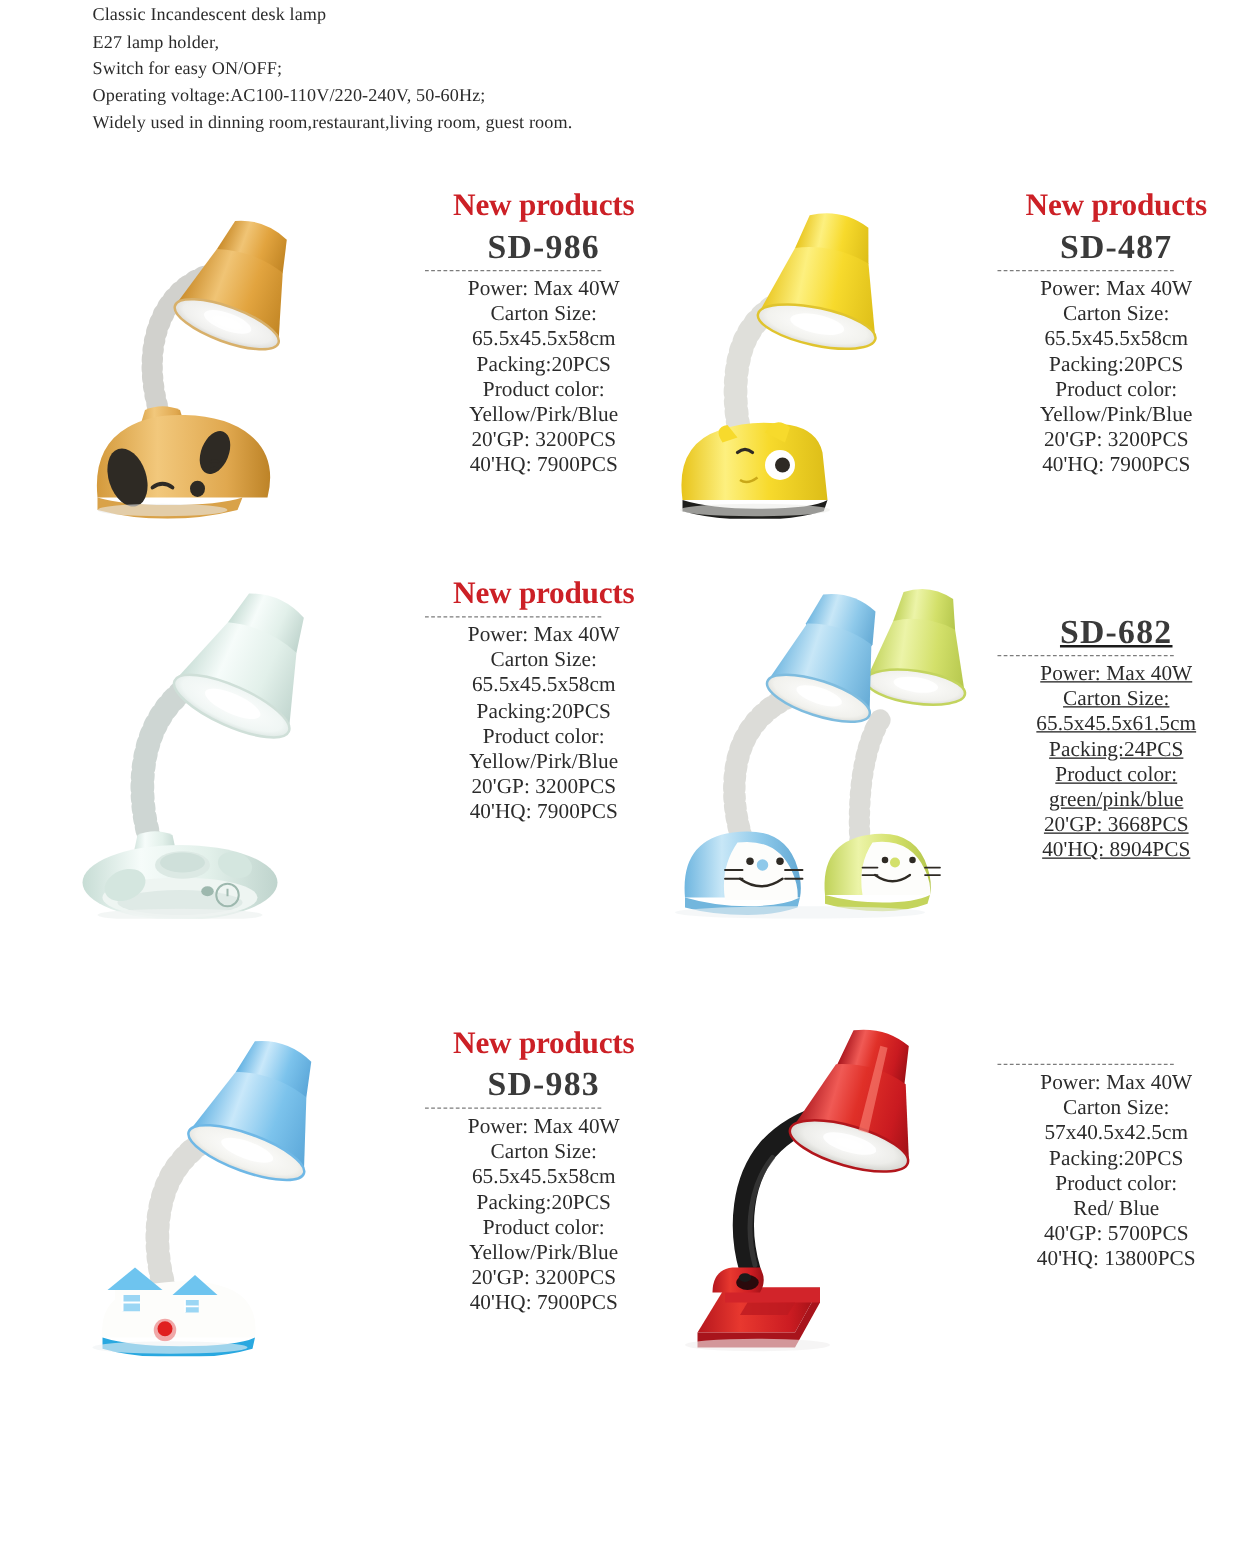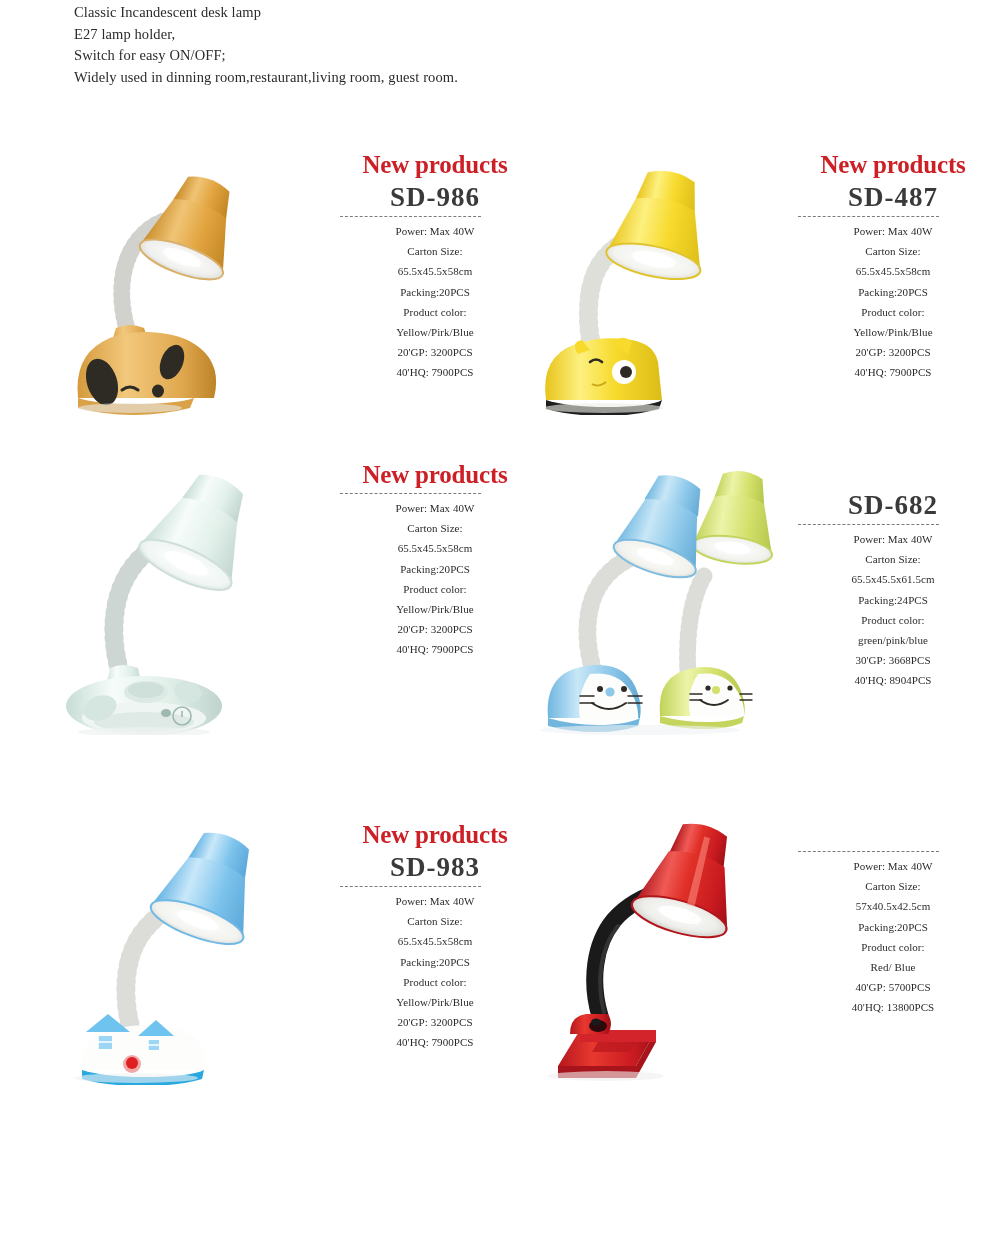--- a/index.html
+++ b/index.html
@@ -46,34 +46,35 @@
   .banner.hidden{visibility:hidden;}
   .model{
     font-size:27px;line-height:32px;font-weight:bold;
     color:#3a3a3a;margin:0;letter-spacing:1px;white-space:nowrap;
   }
   .rule{
     width:141px;height:0;margin:3px 0 4px 0;
     border-top:1.6px dashed #7c7c7c;
   }
   .specline{
-    font-size:11px;line-height:20.2px;color:#2b2b2b;
+    font-size:17px;line-height:20.2px;color:#2b2b2b;
     margin:0;white-space:nowrap;letter-spacing:.05px;
   }
   svg.lamp{display:block;}
 </style>
 </head>
 <body>
 
 <div class="page">
 
   <div class="intro">
     <p>Classic Incandescent desk lamp</p>
     <p>E27 lamp holder,</p>
     <p>Switch for easy ON/OFF;</p>
+    <p>Operating voltage:AC100-110V/220-240V, 50-60Hz;</p>
     <p>Widely used in dinning room,restaurant,living room, guest room.</p>
   </div>
 
   <div class="grid">
 
     <div class="row r1">
 
       <div class="cell left">
         <div class="photo">
           <svg class="lamp" width="300" height="265" viewBox="0 0 300 265">
@@ -310,31 +311,31 @@
             <path d="M70 214 q32 -4 44 24 q5 11 4 22 l-58 0 q-4 -26 10 -46 z" fill="#fdfdfb"></path>
             <path d="M28 258 q24 7 50 7 q28 0 42 -7 l-2 8 q-18 6 -40 6 q-28 0 -50 -6 z" fill="#72b6dd"></path>
             <circle cx="90" cy="232" r="4.6" fill="#8ec9ea"></circle>
             <circle cx="80" cy="229" r="3" fill="#2e2a24"></circle>
             <circle cx="104" cy="229" r="3" fill="#2e2a24"></circle>
             <path d="M72 243 q17 12 34 0" fill="none" stroke="#2e2a24" stroke-width="2" stroke-linecap="round"></path>
             <path d="M60 236 h14 M60 243 h14 M108 236 h14 M108 243 h14" stroke="#2e2a24" stroke-width="1.5" stroke-linecap="round"></path>
             <ellipse cx="120" cy="270" rx="100" ry="5" fill="#eef2f4" opacity=".6"></ellipse>
           </svg>
         </div>
-        <div class="specs" style="top:28px;">
+        <div class="specs" style="top:28px;text-decoration:underline;">
           <div class="banner hidden"></div>
           <div class="model">SD-682</div>
           <div class="rule"></div>
           <p class="specline">Power: Max 40W</p>
           <p class="specline">Carton Size:</p>
           <p class="specline">65.5x45.5x61.5cm</p>
           <p class="specline">Packing:24PCS</p>
           <p class="specline">Product color:</p>
           <p class="specline">green/pink/blue</p>
-          <p class="specline">30'GP: 3668PCS</p>
+          <p class="specline">20'GP: 3668PCS</p>
           <p class="specline">40'HQ: 8904PCS</p>
         </div>
       </div>
     </div>
 
     <div class="row r3" style="margin-top:30px;">
 
       <div class="cell left">
         <div class="photo">
           <svg class="lamp" width="300" height="265" viewBox="0 0 300 265">

